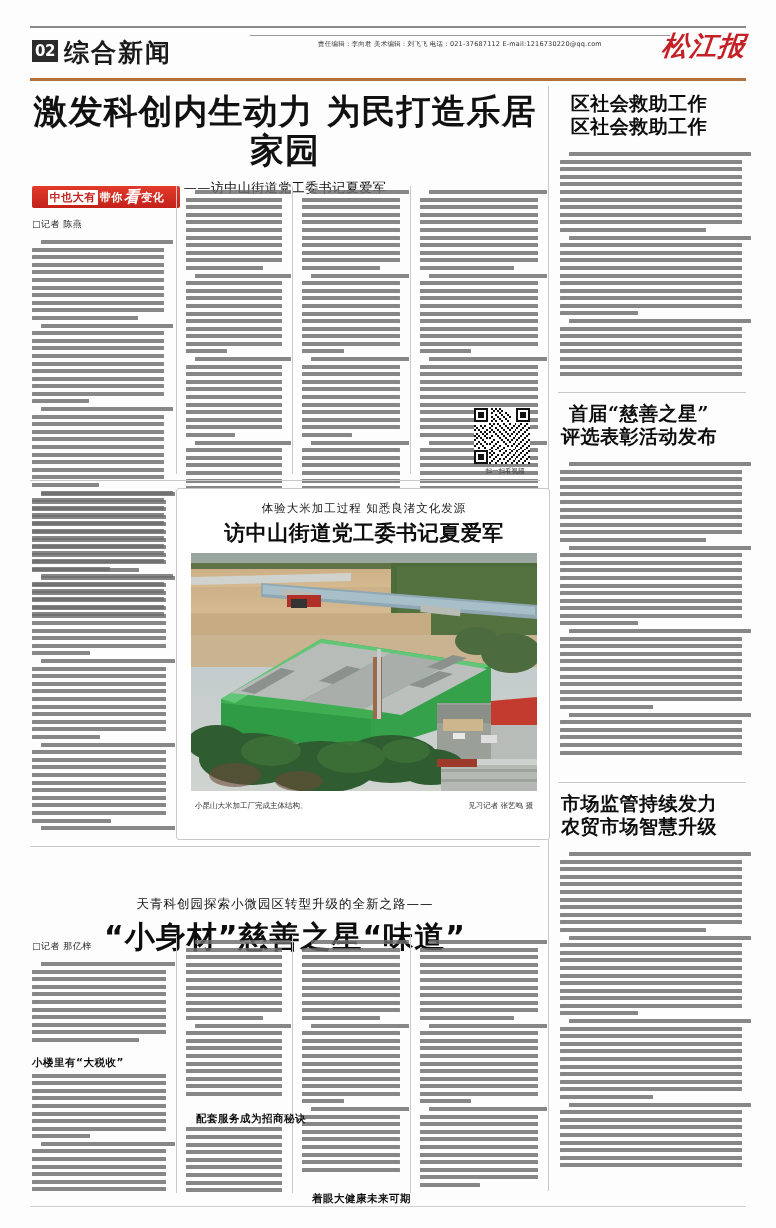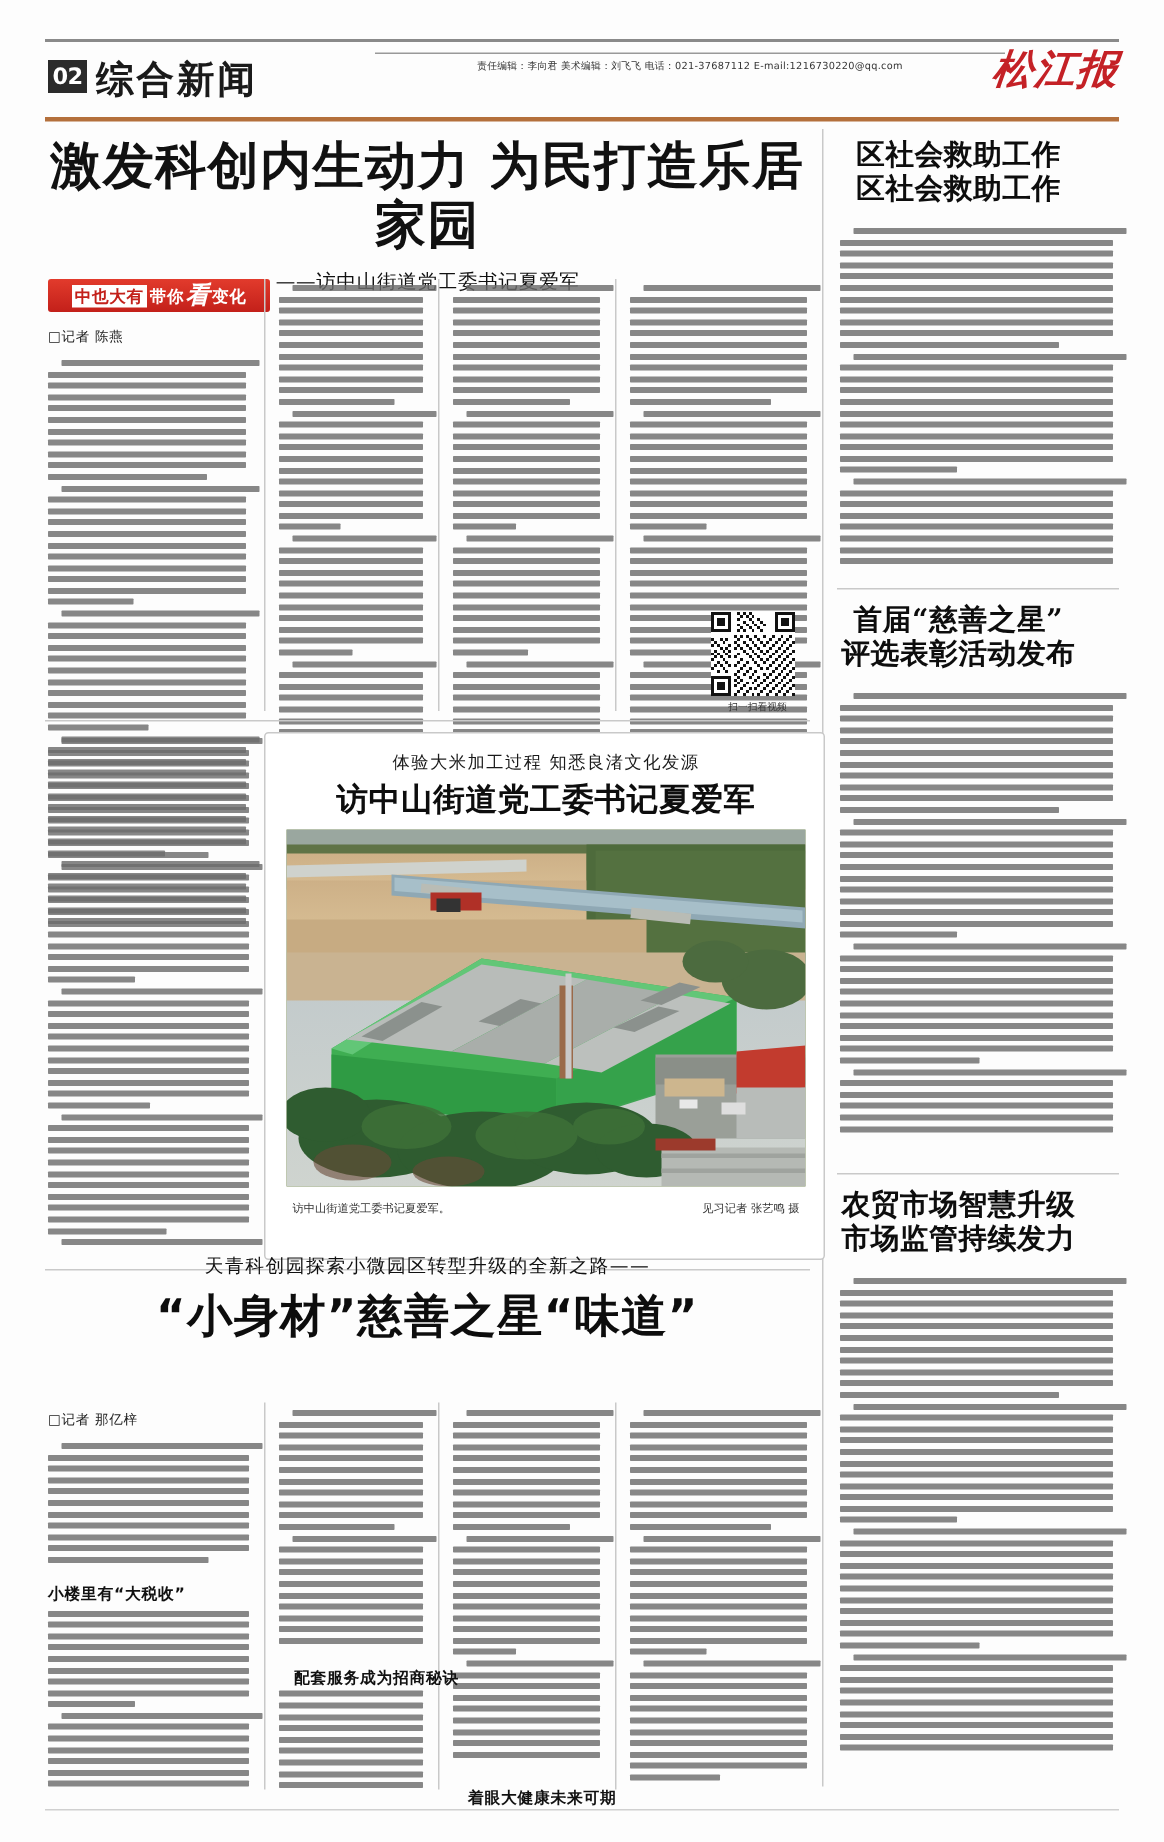--- a/index.html
+++ b/index.html
@@ -129,21 +129,21 @@
   .pa-caption {
     position: absolute; left: 18px; top: 312px;
     font-size: 7.5px; color: #333;
   }
   .pa-credit {
     position: absolute; right: 16px; top: 312px;
     font-size: 7.5px; color: #333;
   }
 
   
-  .bot { position: absolute; left: 30px; top: 836px; width: 510px; }
+  .bot { position: absolute; left: 30px; top: 896px; width: 510px; }
   .bot-kicker {
     text-align: center; font-size: 12.5px; color: #111; letter-spacing: 1px;
   }
   .bot-title {
     text-align: center; font-size: 30px; font-weight: bold; color: #0d0d0d;
     margin-top: 4px; letter-spacing: 1px;
   }
   .byline2 {
     position: absolute; left: 32px; top: 940px;
     font-size: 9px; color: #222; letter-spacing: 0.5px;
@@ -747,21 +747,21 @@
         <rect x="250" y="212" width="96" height="26" fill="#b5b9b4"></rect>
         <rect x="250" y="216" width="96" height="3" fill="#9fa39e"></rect>
         <rect x="250" y="226" width="96" height="3" fill="#9fa39e"></rect>
         <rect x="246" y="206" width="40" height="8" fill="#9c3a2c"></rect>
         <g fill="#4c6b3f">
           <ellipse cx="320" cy="100" rx="30" ry="20"></ellipse>
           <ellipse cx="286" cy="88" rx="22" ry="14"></ellipse>
         </g>
       </svg>
     </div>
-    <div class="pa-caption">访中山街道党工委书记夏爱军。</div>
+    <div class="pa-caption">小昆山大米加工厂完成主体结构。</div>
     <div class="pa-credit">见习记者  张艺鸣  摄</div>
   </div>
 
   <div class="tcol" id="pc_left" style="left:32px; top:492px; width:134px;">
       <div class="tline ind" style="width:100%"></div>
       <div class="tline" style="width:100%"></div>
       <div class="tline" style="width:100%"></div>
       <div class="tline" style="width:100%"></div>
       <div class="tline" style="width:100%"></div>
       <div class="tline" style="width:100%"></div>
@@ -1037,22 +1037,22 @@
       <div class="tline ind" style="width:100%"></div>
       <div class="tline" style="width:100%"></div>
       <div class="tline" style="width:100%"></div>
       <div class="tline" style="width:100%"></div>
       <div class="tline" style="width:100%"></div>
       <div class="tline" style="width:100%"></div>
     </div>
   <div class="hrule" style="left:558px; top:782px; width:188px;"></div>
 
   <div class="side" style="top:792px;">
+    <div class="side-title">市场监管持续发力</div>
     <div class="side-title">农贸市场智慧升级</div>
-    <div class="side-title">市场监管持续发力</div>
   </div>
   <div class="tcol" id="sc2" style="left:560px; top:852px; width:182px;">
       <div class="tline ind" style="width:100%"></div>
       <div class="tline" style="width:100%"></div>
       <div class="tline" style="width:100%"></div>
       <div class="tline" style="width:100%"></div>
       <div class="tline" style="width:100%"></div>
       <div class="tline" style="width:100%"></div>
       <div class="tline" style="width:100%"></div>
       <div class="tline" style="width:100%"></div>

